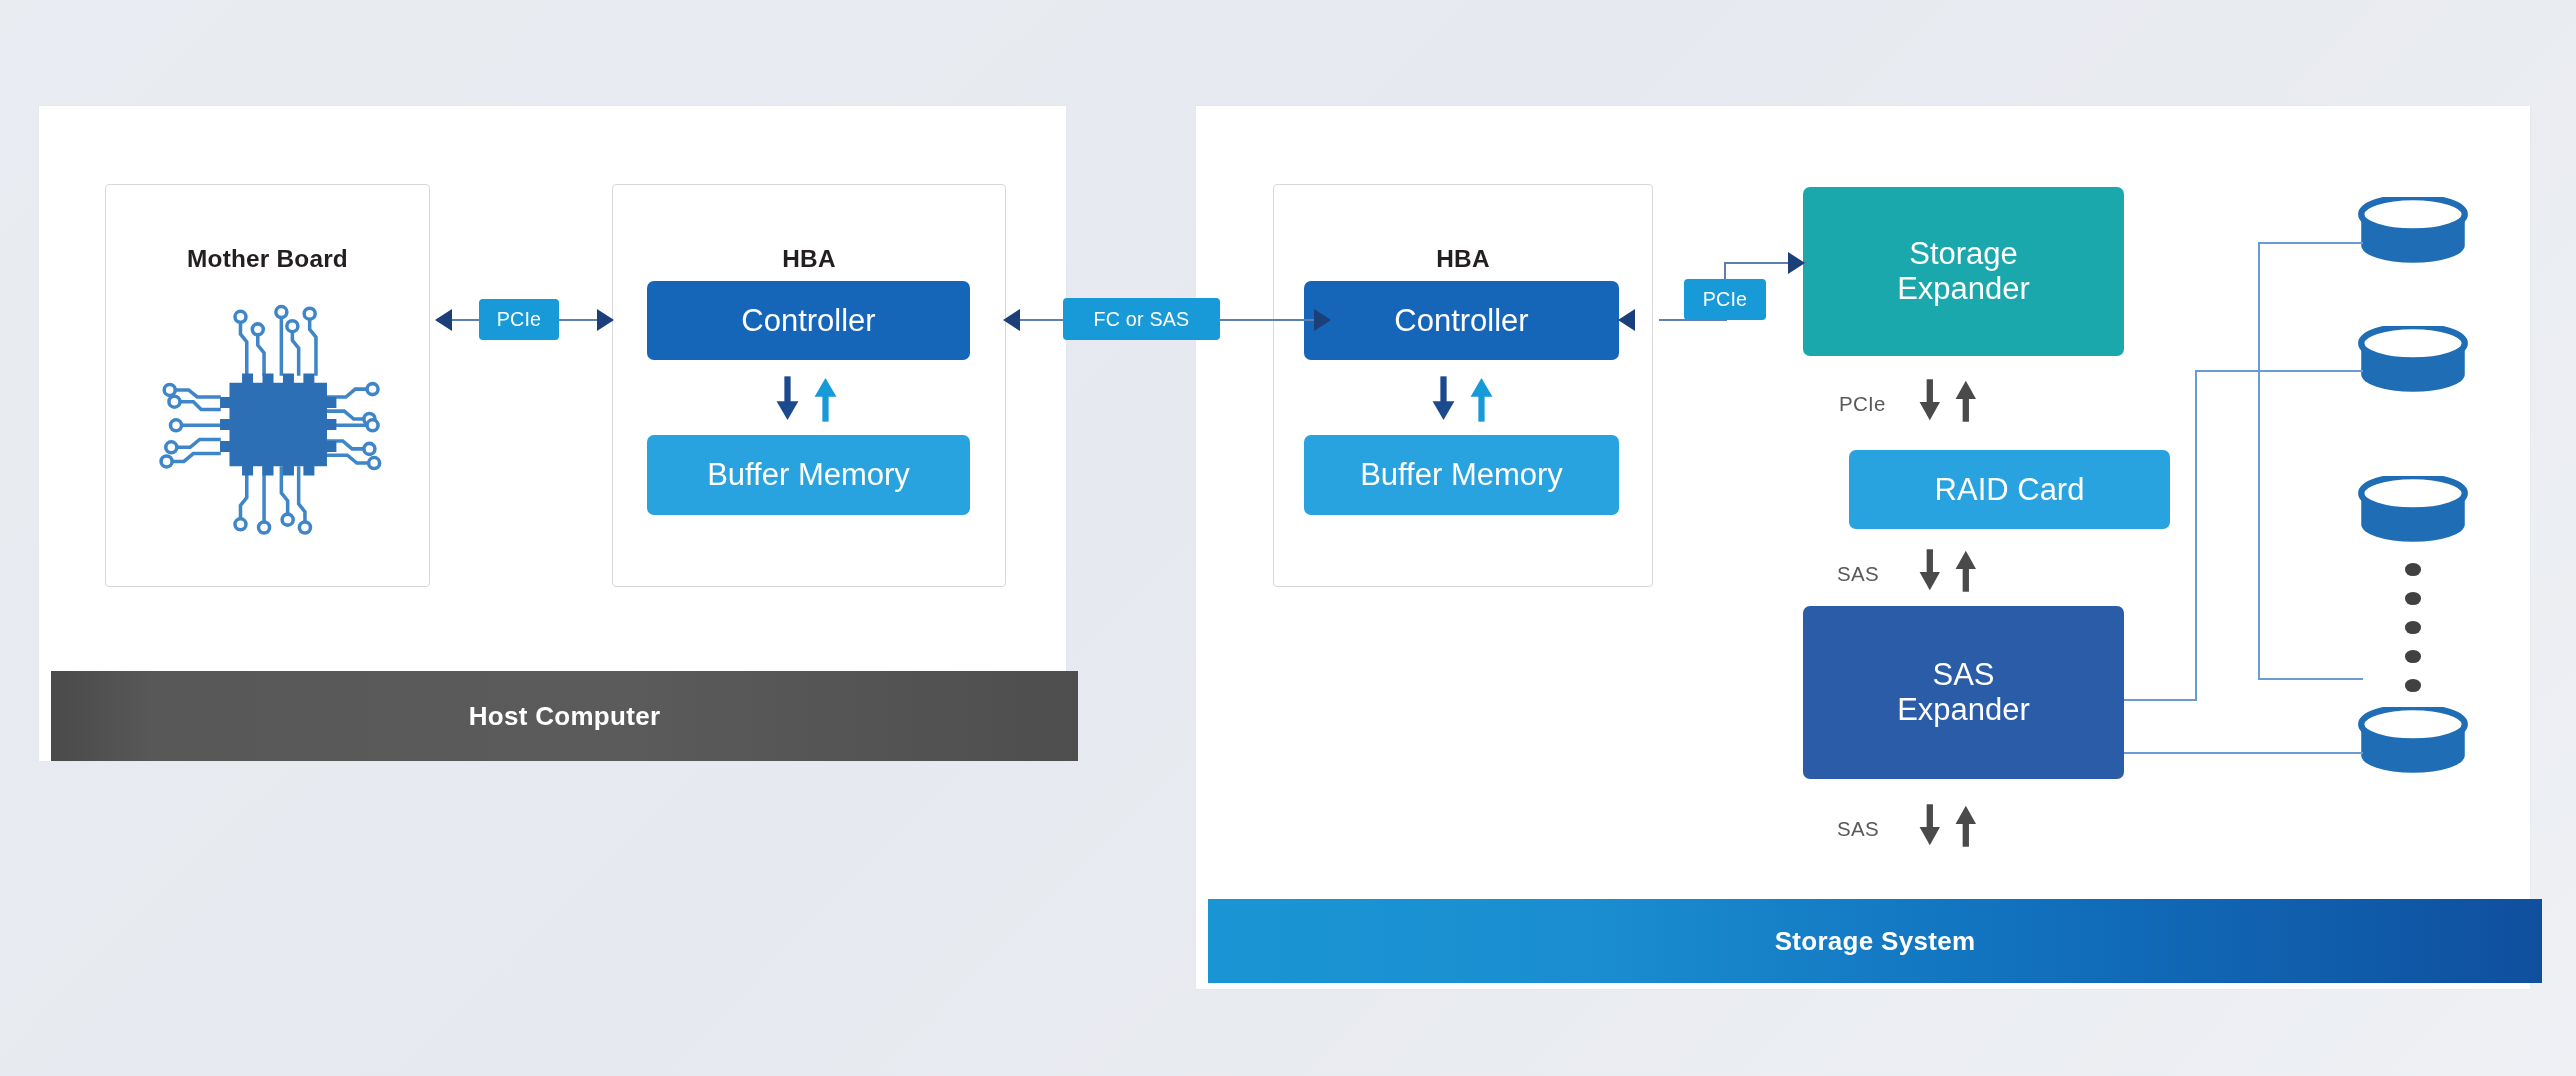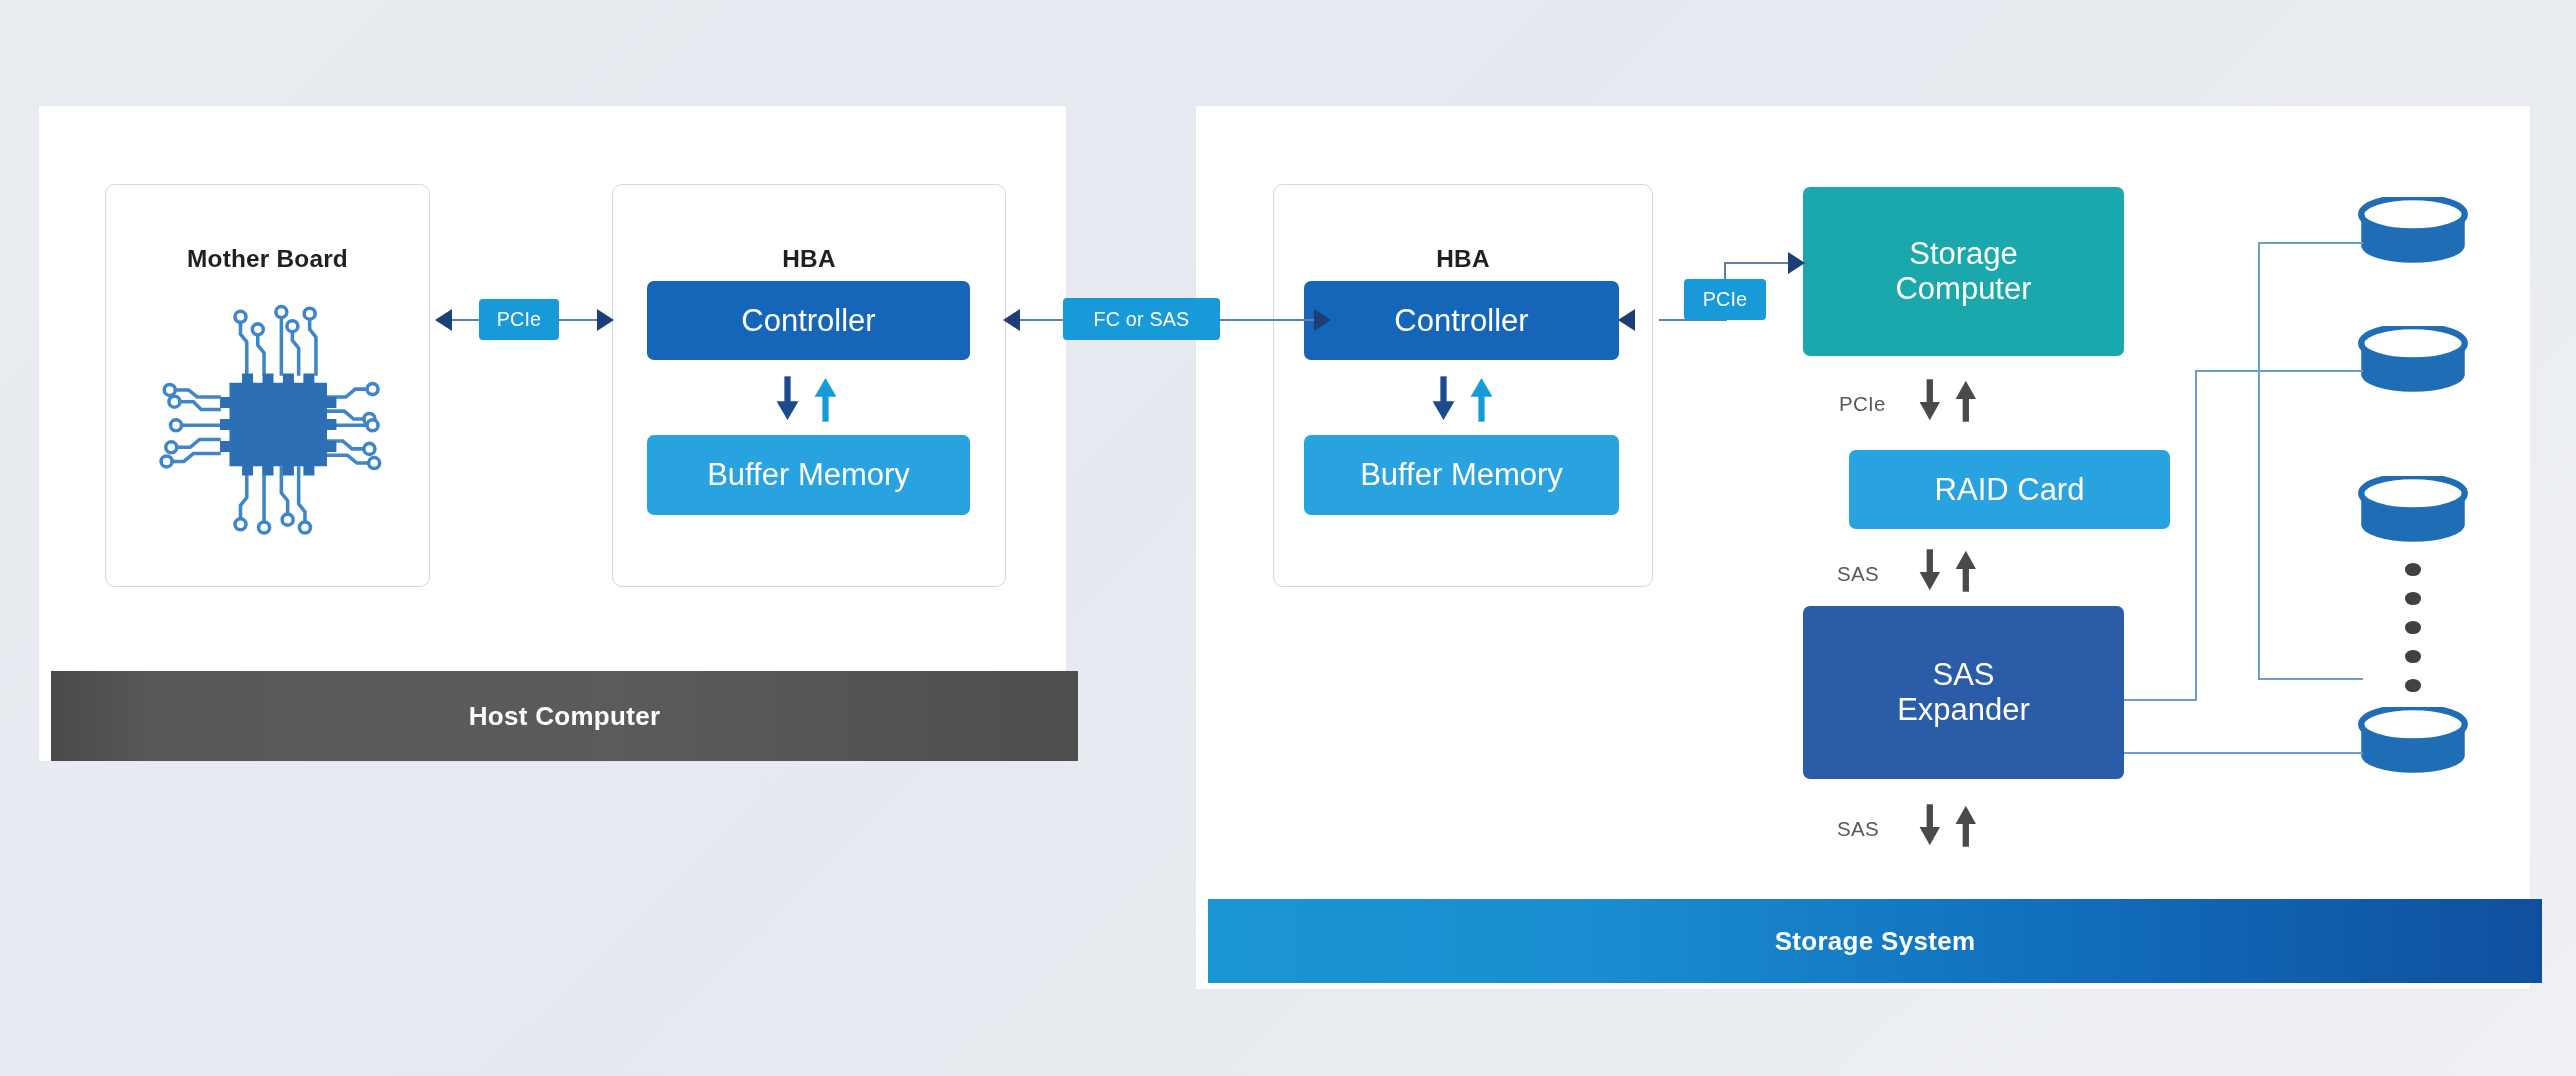--- a/index.html
+++ b/index.html
@@ -6,21 +6,21 @@
   body{width:2576px;height:1077px;font-family:"Liberation Sans",sans-serif;overflow:hidden;}
   #stage{position:relative;width:2576px;height:1077px;
          background:linear-gradient(135deg,#e9ecf1 0%,#e6e9ef 45%,#eef0f4 100%);}
 
   .panel{position:absolute;background:#ffffff;}
   #host-panel{left:39px;top:106px;width:1027px;height:655px;
               box-shadow:0 0 0 0.8px rgba(0,0,0,0.015);}
   #storage-panel{left:1196px;top:106px;width:1334px;height:883px;
               box-shadow:0 0 0 0.8px rgba(0,0,0,0.015);}
 
-  .card{position:absolute;background:#ffffff;border:1.6px solid #d6d8dc;border-radius:10px;}
+  .card{position:absolute;background:#ffffff;border:1.6px solid #d6d8dc;border-radius:4px;}
   .card-title{position:absolute;width:100%;text-align:center;
               font-size:24.4px;font-weight:bold;color:#231f20;letter-spacing:0.2px;}
 
   .blk{position:absolute;border-radius:7px;display:flex;align-items:center;
        justify-content:center;text-align:center;color:#ffffff;
        font-size:31px;line-height:1.16;font-weight:400;}
   .blk.two-line{line-height:1.12;}
 
   .badge{position:absolute;border-radius:3.9px;background:#189ad8;color:#ffffff;
          display:flex;align-items:center;justify-content:center;
@@ -201,21 +201,21 @@
   <div class="vline" style="left:1724px;top:262px;height:59px;"></div>
   <div class="hline" style="left:1724px;top:262px;width:83px;"></div>
   <div class="arrowL" style="left:1618px;top:309px;"></div>
   <div class="arrowR" style="left:1788px;top:252px;"></div>
   <div class="badge" style="left:1684px;top:279px;width:82px;height:41px;">
     <span>PCIe</span>
   </div>
 
   <div class="blk two-line" style="left:1803px;top:187px;width:321px;height:169px;background:#1aa8ad;">
     <span style="white-space:pre-line;">Storage
-Computer</span>
+Expander</span>
   </div>
 
   <div class="lbl-gray" style="left:1839px;top:392px;">PCIe</div>
   <div class="ud" style="left:1918px;top:379px;">
     <svg width="23.6" height="43" viewBox="0 0 30 54">
       <rect x="11" y="0" width="8" height="33" fill="#4a4a4a"></rect>
       <path d="M2 29 L28 29 L15 52 Z" fill="#4a4a4a"></path>
     </svg>
     <svg width="23.6" height="43" viewBox="0 0 30 54">
       <rect x="11" y="21" width="8" height="33" fill="#4a4a4a"></rect>

